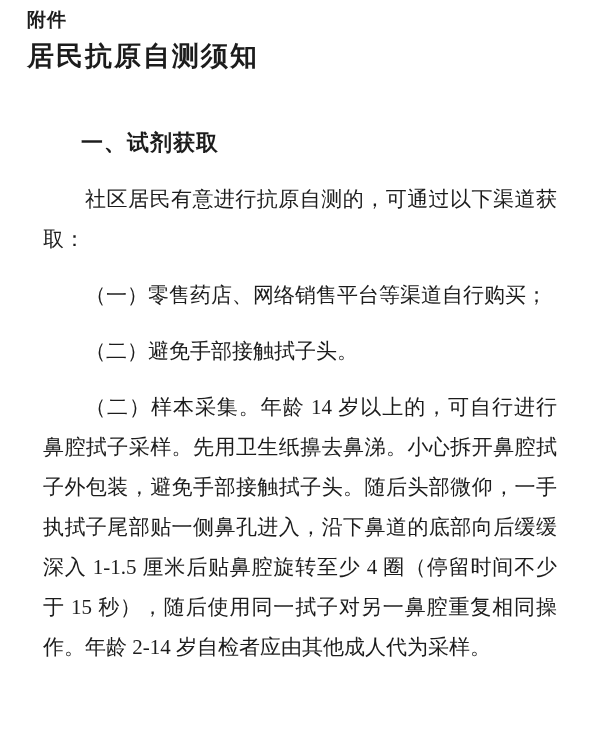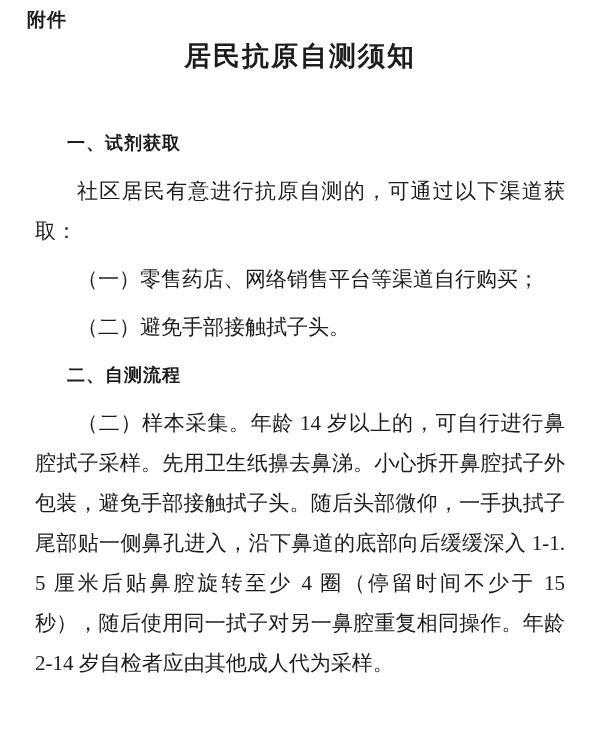--- a/index.html
+++ b/index.html
@@ -25,41 +25,40 @@
     font-weight: 600;
     font-size: 19px;
     line-height: 24px;
     letter-spacing: 1px;
   }
   .title {
     font-family: "Liberation Serif", "DejaVu Serif", serif;
     font-weight: 700;
     font-size: 27px;
     line-height: 34px;
-    text-align: center;
     letter-spacing: 2px;
     margin: 7px 0 0 0;
   }
   .content {
     margin-top: 50px;
   }
   .section-heading {
     font-family: "Liberation Sans", "DejaVu Sans", sans-serif;
     font-weight: 700;
-    font-size: 18px;
+    font-size: 22px;
     line-height: 40px;
     letter-spacing: 1px;
-    margin: 4px;
+    margin: 10px;
     text-indent: 2em;
   }
   .para {
     font-family: "Liberation Serif", "DejaVu Serif", serif;
     font-size: 21px;
     line-height: 40px;
-    margin: 8px;
+    margin: 16px;
     text-indent: 2em;
     text-align: justify;
     text-justify: inter-character;
     word-break: break-all;
   }
 </style>
 </head>
 <body>
 
 <div class="page">
@@ -70,19 +69,18 @@
   <div class="content">
 
     <h2 class="section-heading">一、试剂获取</h2>
 
     <p class="para">社区居民有意进行抗原自测的，可通过以下渠道获取：</p>
 
     <p class="para">（一）零售药店、网络销售平台等渠道自行购买；</p>
 
     <p class="para">（二）避免手部接触拭子头。</p>
 
-    <h2 class="section-heading">二、自测流程</h2>
 
 
     <p class="para">（二）样本采集。年龄 14 岁以上的，可自行进行鼻腔拭子采样。先用卫生纸擤去鼻涕。小心拆开鼻腔拭子外包装，避免手部接触拭子头。随后头部微仰，一手执拭子尾部贴一侧鼻孔进入，沿下鼻道的底部向后缓缓深入 1-1.5 厘米后贴鼻腔旋转至少 4 圈（停留时间不少于 15 秒），随后使用同一拭子对另一鼻腔重复相同操作。年龄 2-14 岁自检者应由其他成人代为采样。</p>
 
   </div>
 </div>
 
 </body></html>

